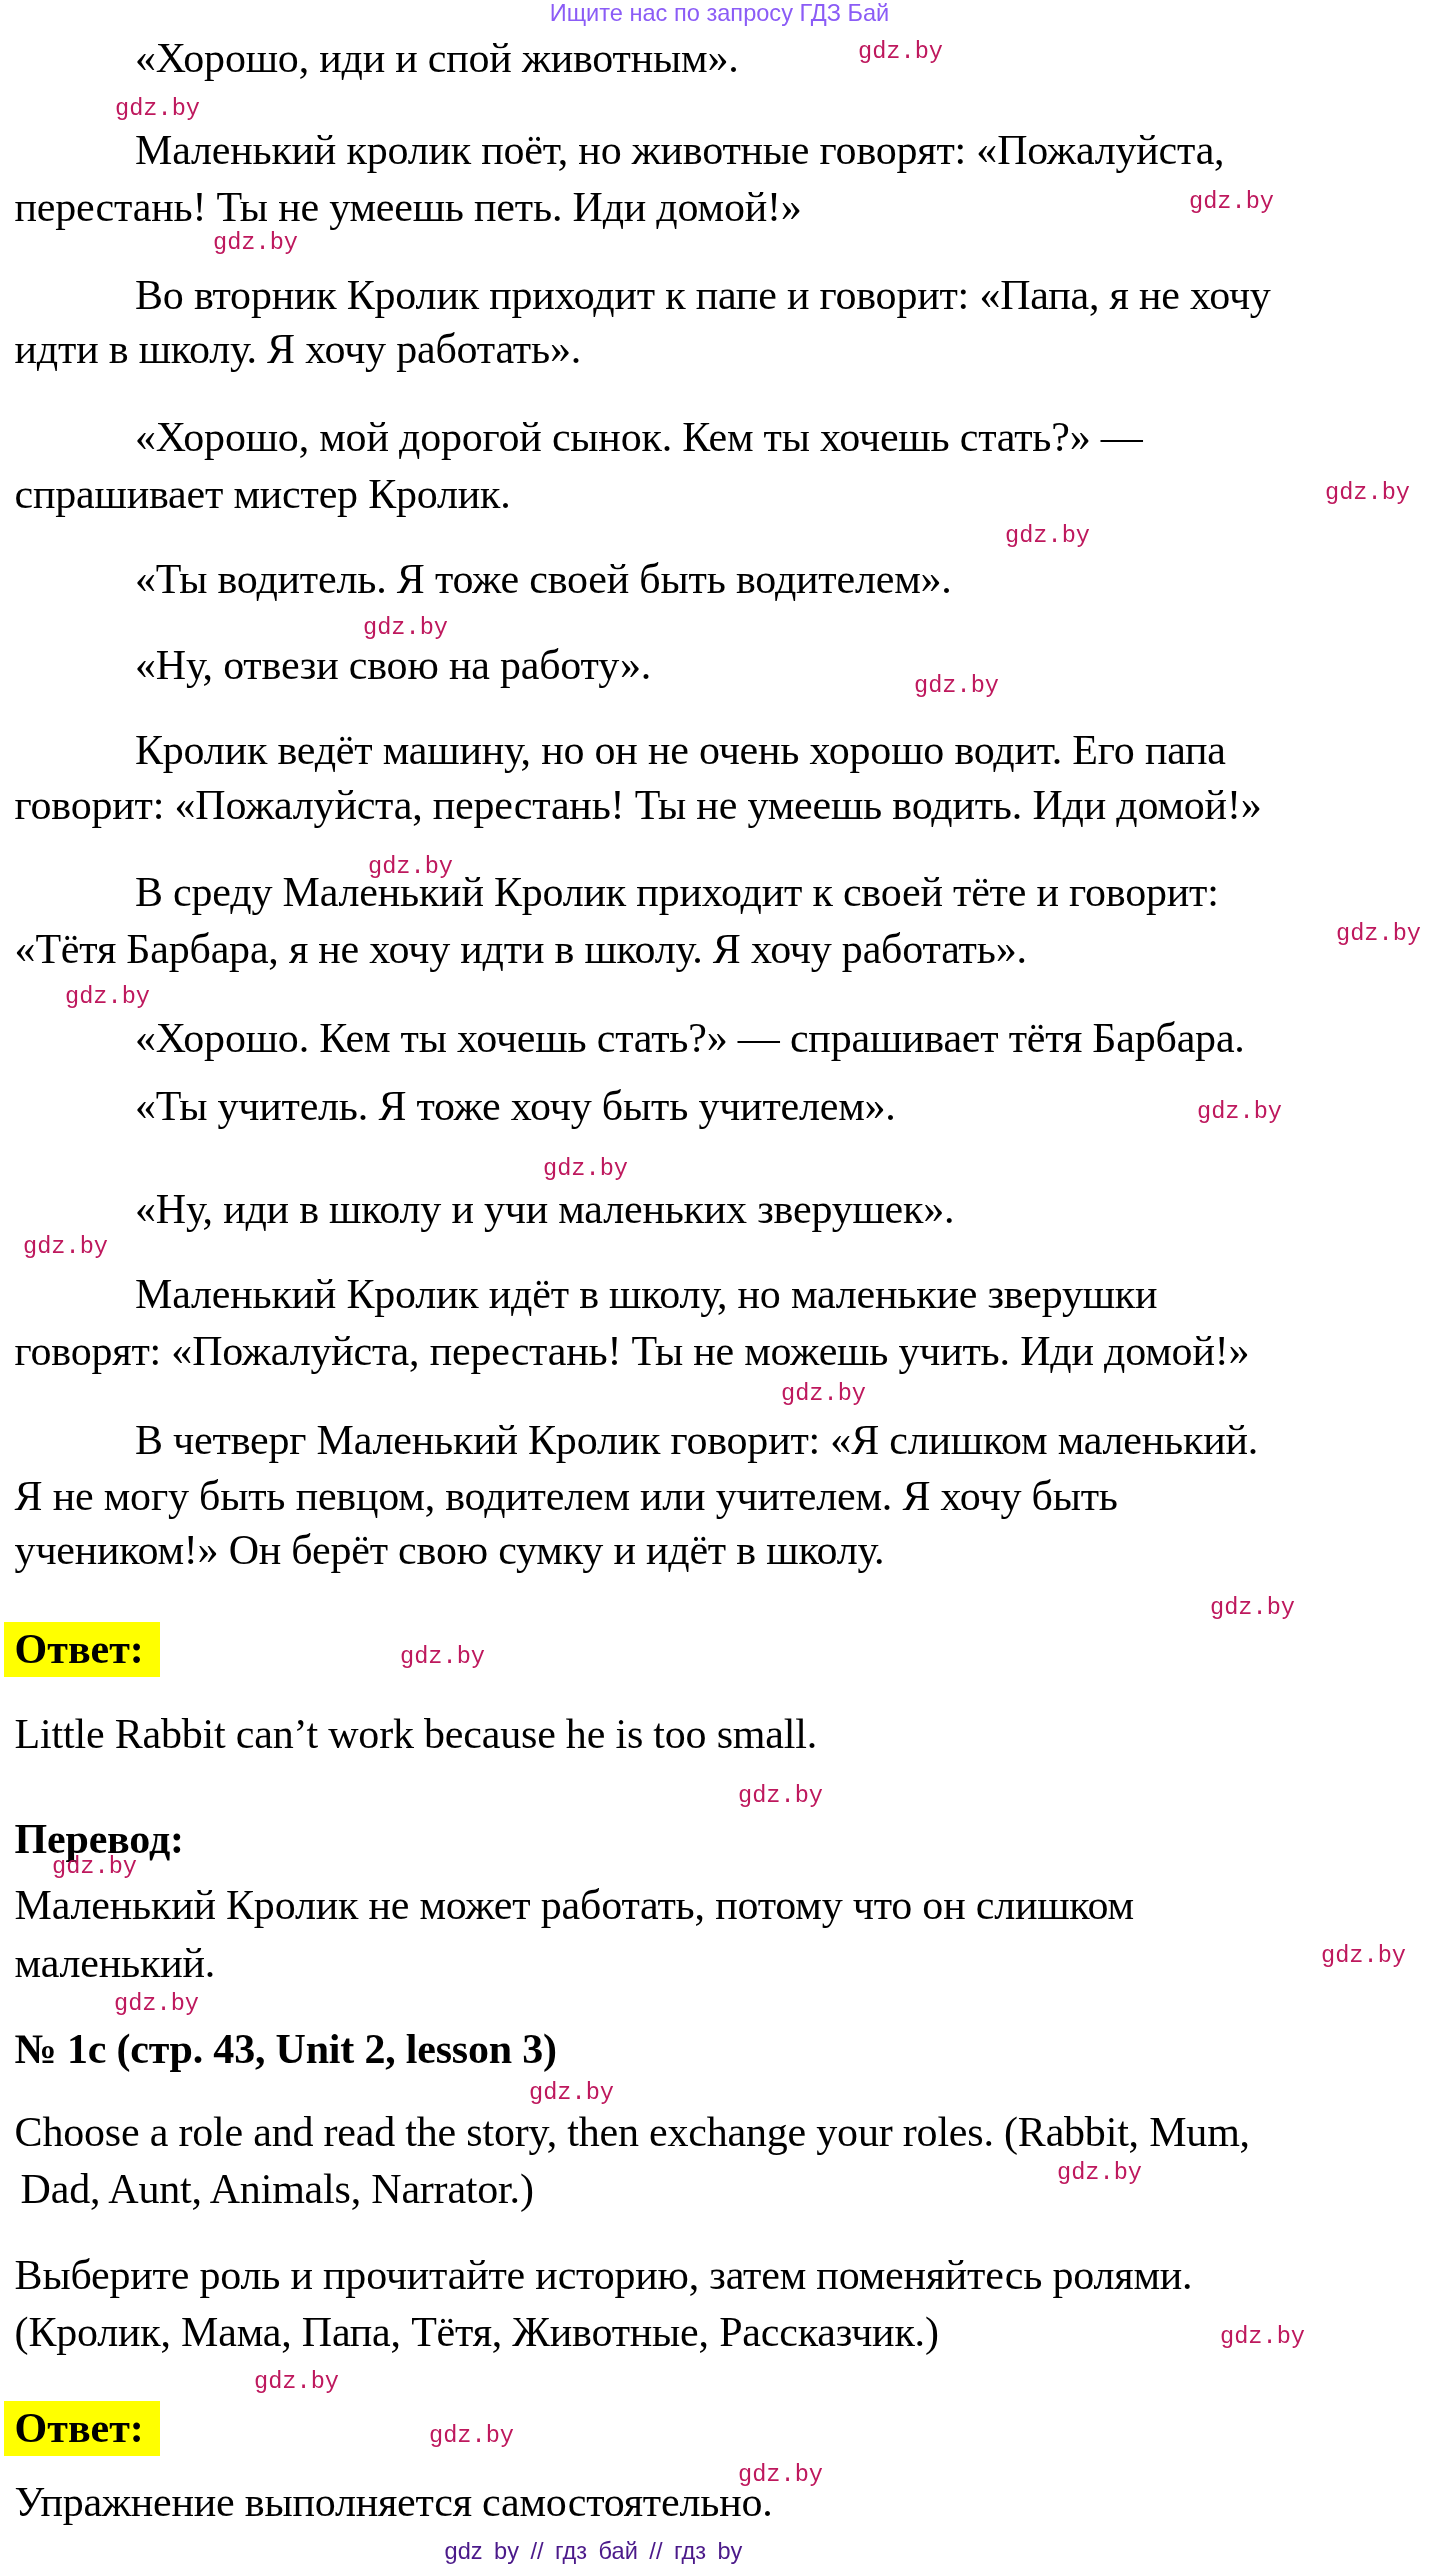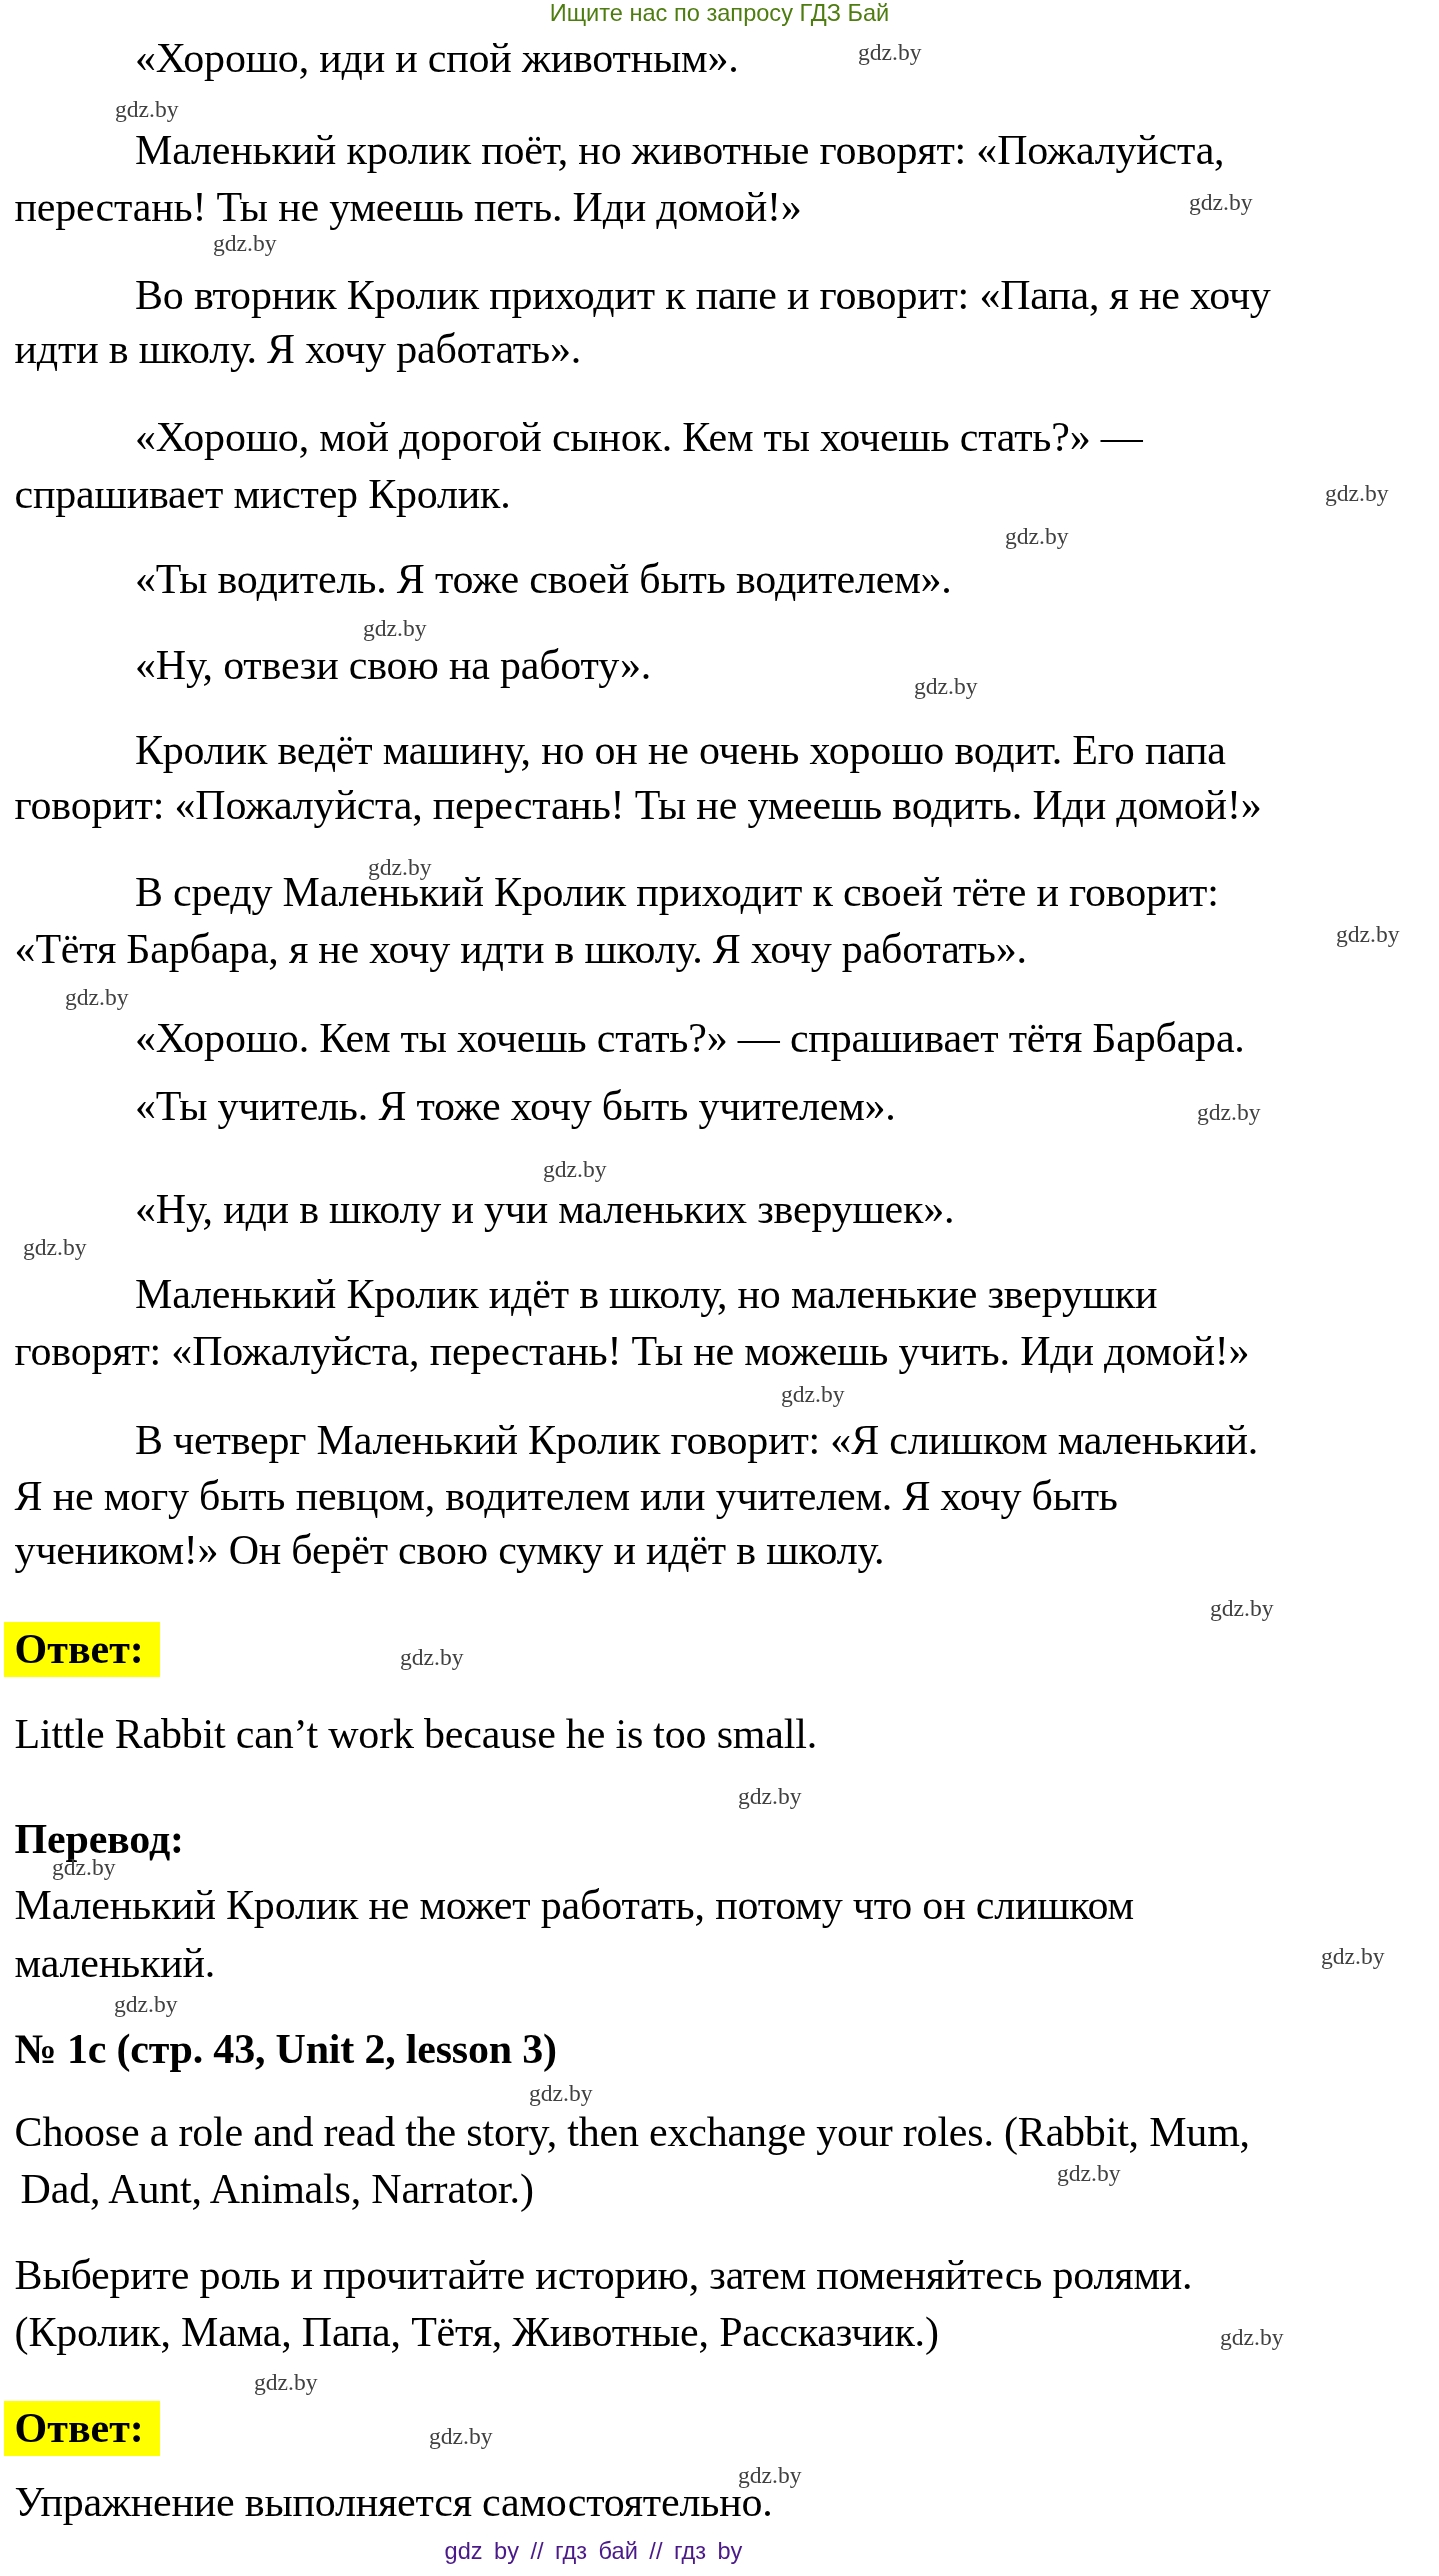--- a/index.html
+++ b/index.html
@@ -17,21 +17,21 @@
     }
     .header-banner {
       position: absolute;
       top: 0;
       left: 0;
       width: 1439px;
       text-align: center;
       font-family: "Liberation Sans", "DejaVu Sans", sans-serif;
       font-size: 23.6px;
       line-height: 26px;
-      color: #4d7c0f;
+      color: #8b5cf6;
     }
     .line {
       position: absolute;
       left: 14.6px;
       font-size: 42px;
       line-height: 49px;
       white-space: nowrap;
       letter-spacing: -0.2px;
     }
     .indent { left: 135px; }
@@ -46,24 +46,24 @@
     .highlight-text {
       position: absolute;
       left: 14.6px;
       font-size: 42px;
       line-height: 49px;
       font-weight: bold;
       white-space: nowrap;
     }
     .wm {
       position: absolute;
-      font-family: Liberation Serif, serif;
+      font-family: Liberation Mono, monospace;
       font-size: 23.6px;
       line-height: 26px;
-      color: #404040;
+      color: #be185d;
       white-space: nowrap;
     }
     .footer-banner {
       position: absolute;
       top: 2537px;
       left: 0;
       width: 1187px;
       text-align: center;
       font-family: "Liberation Sans", "DejaVu Sans", sans-serif;
       font-size: 23.6px;

